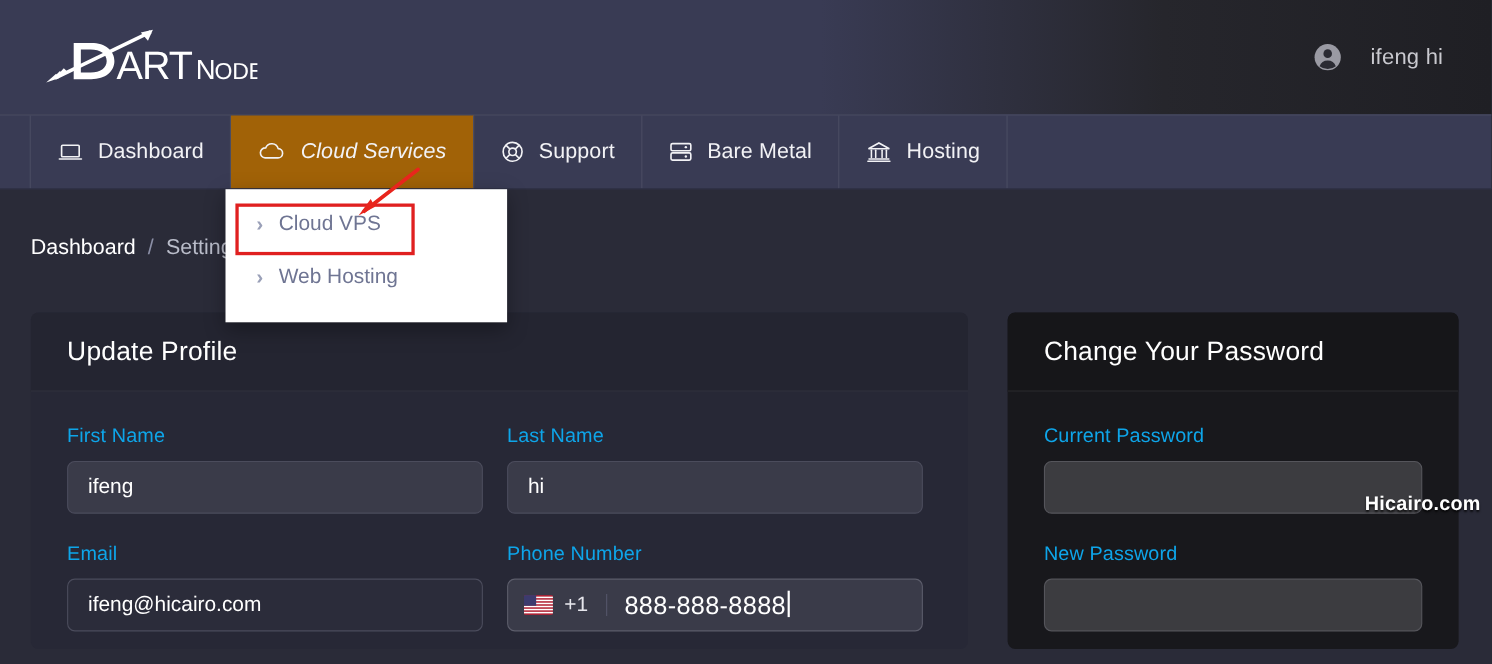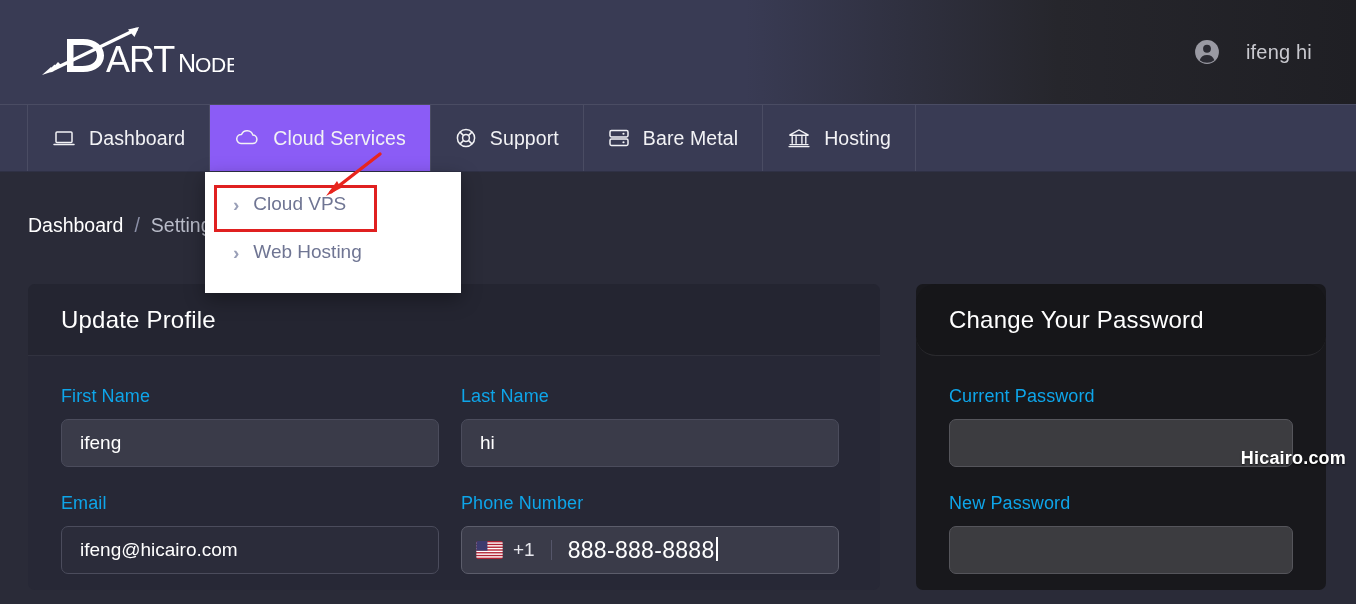--- a/index.html
+++ b/index.html
@@ -37,21 +37,21 @@
     border-bottom: 1px solid #2f3145;
   }
   .nav-spacer { width: 28px; border-right: 1px solid #4a4c63; }
   .nav-item {
     display: flex; align-items: center; gap: 13px;
     padding: 0 24px;
     color: #f2f2f5; font-size: 19.5px; letter-spacing: .1px;
     border-right: 1px solid #4a4c63;
     cursor: pointer; white-space: nowrap;
   }
-  .nav-item.active { background: #8b5cf6; }
+  .nav-item.active { background: #a16207; font-style: italic; }
   .nav-item .nav-ico { display: flex; align-items: center; justify-content: center; }
   .nav-tail { flex: 1; }
 
   
   .dropdown {
     position: absolute; left: 205px; top: 172px; width: 256px; height: 121px;
     background: #ffffff;
     box-shadow: 0 6px 18px rgba(0,0,0,.35);
     z-index: 40;
     padding-top: 8px;
@@ -86,21 +86,21 @@
 
   .card { border-radius: 7px; overflow: hidden; }
   .card-left  { width: 852px; background: #272836; }
   .card-right { width: 410px; background: #18181c; }
 
   .card-head {
     height: 72px; display: flex; align-items: center; padding-left: 33px;
     color: #ffffff; font-size: 24px; letter-spacing: .2px;
   }
   .card-left  .card-head { background: #242531; border-bottom: 1px solid #31323f; }
-  .card-right .card-head { background: #161619; border-bottom: 1px solid #2a2a2e; border-radius: 20px; }
+  .card-right .card-head { background: #161619; border-bottom: 1px solid #2a2a2e; }
 
   .card-body { padding: 30px 33px 0 33px; }
 
   .field-row { display: flex; gap: 22px; }
   .field { margin-bottom: 26px; }
   .field.half { width: 378px; }
   .field.full { width: 100%; }
 
   .field-label {
     display: block; color: #0ea5e9; font-size: 18px; margin-bottom: 12px;

